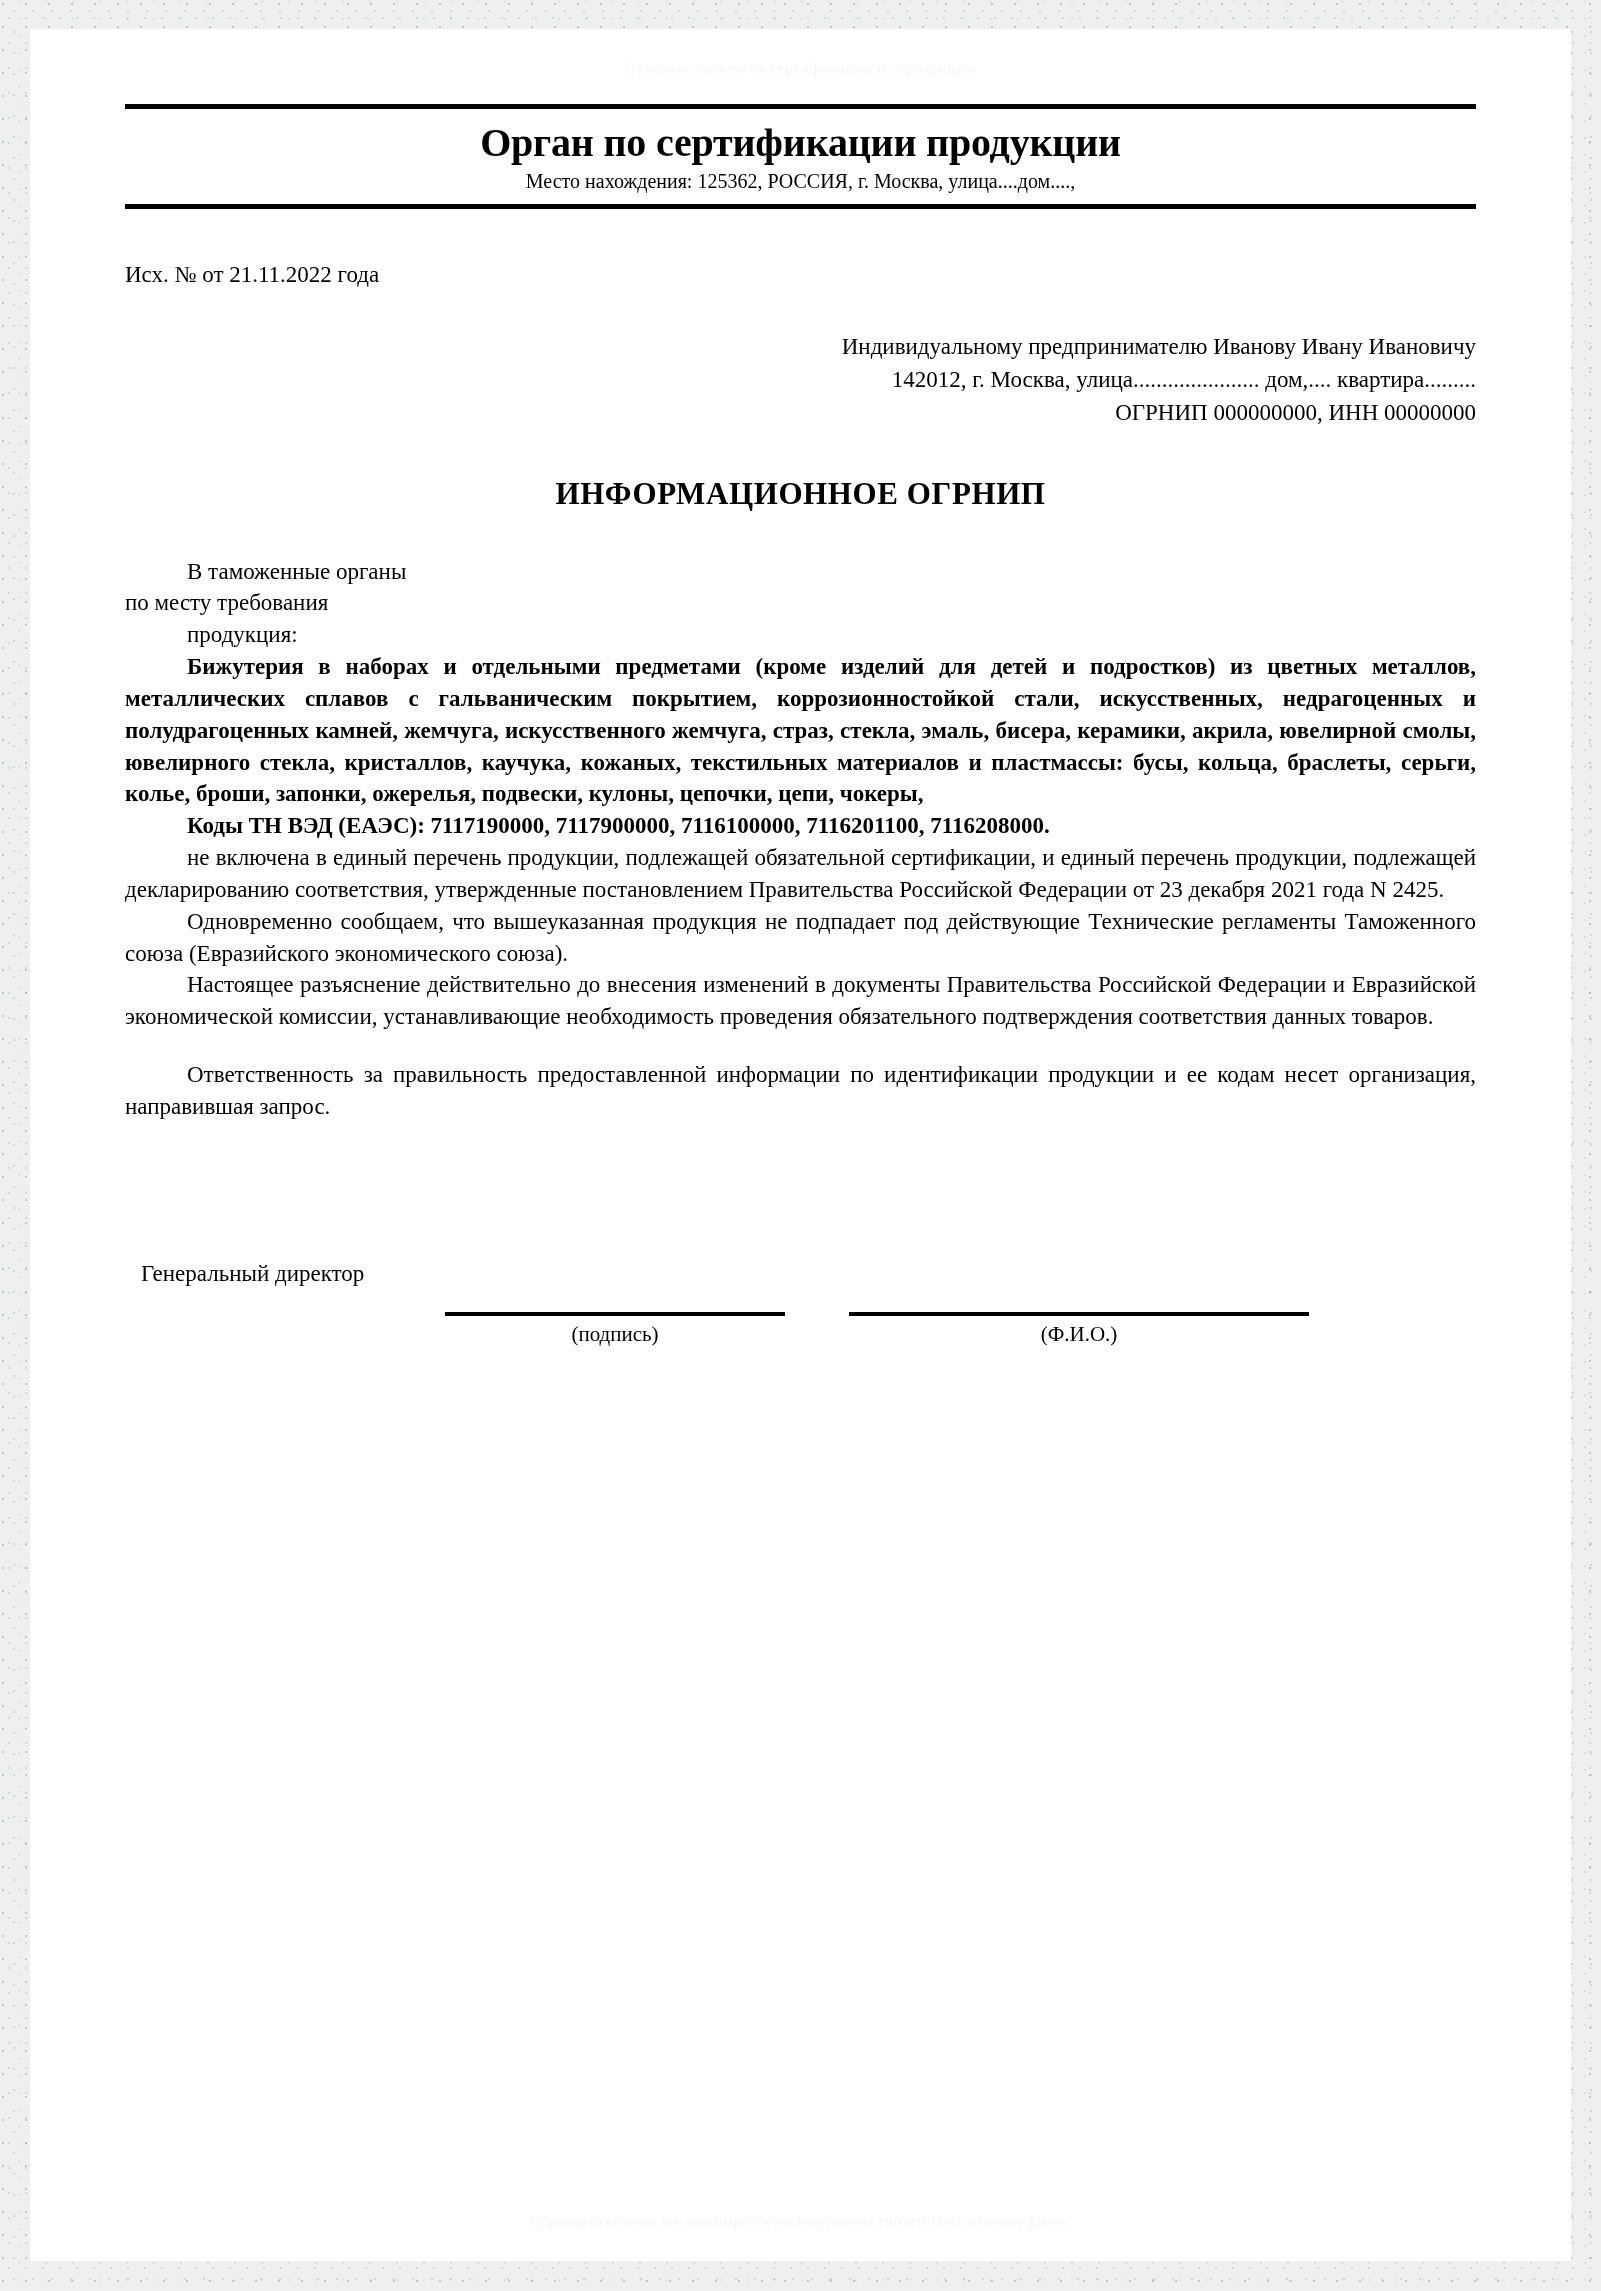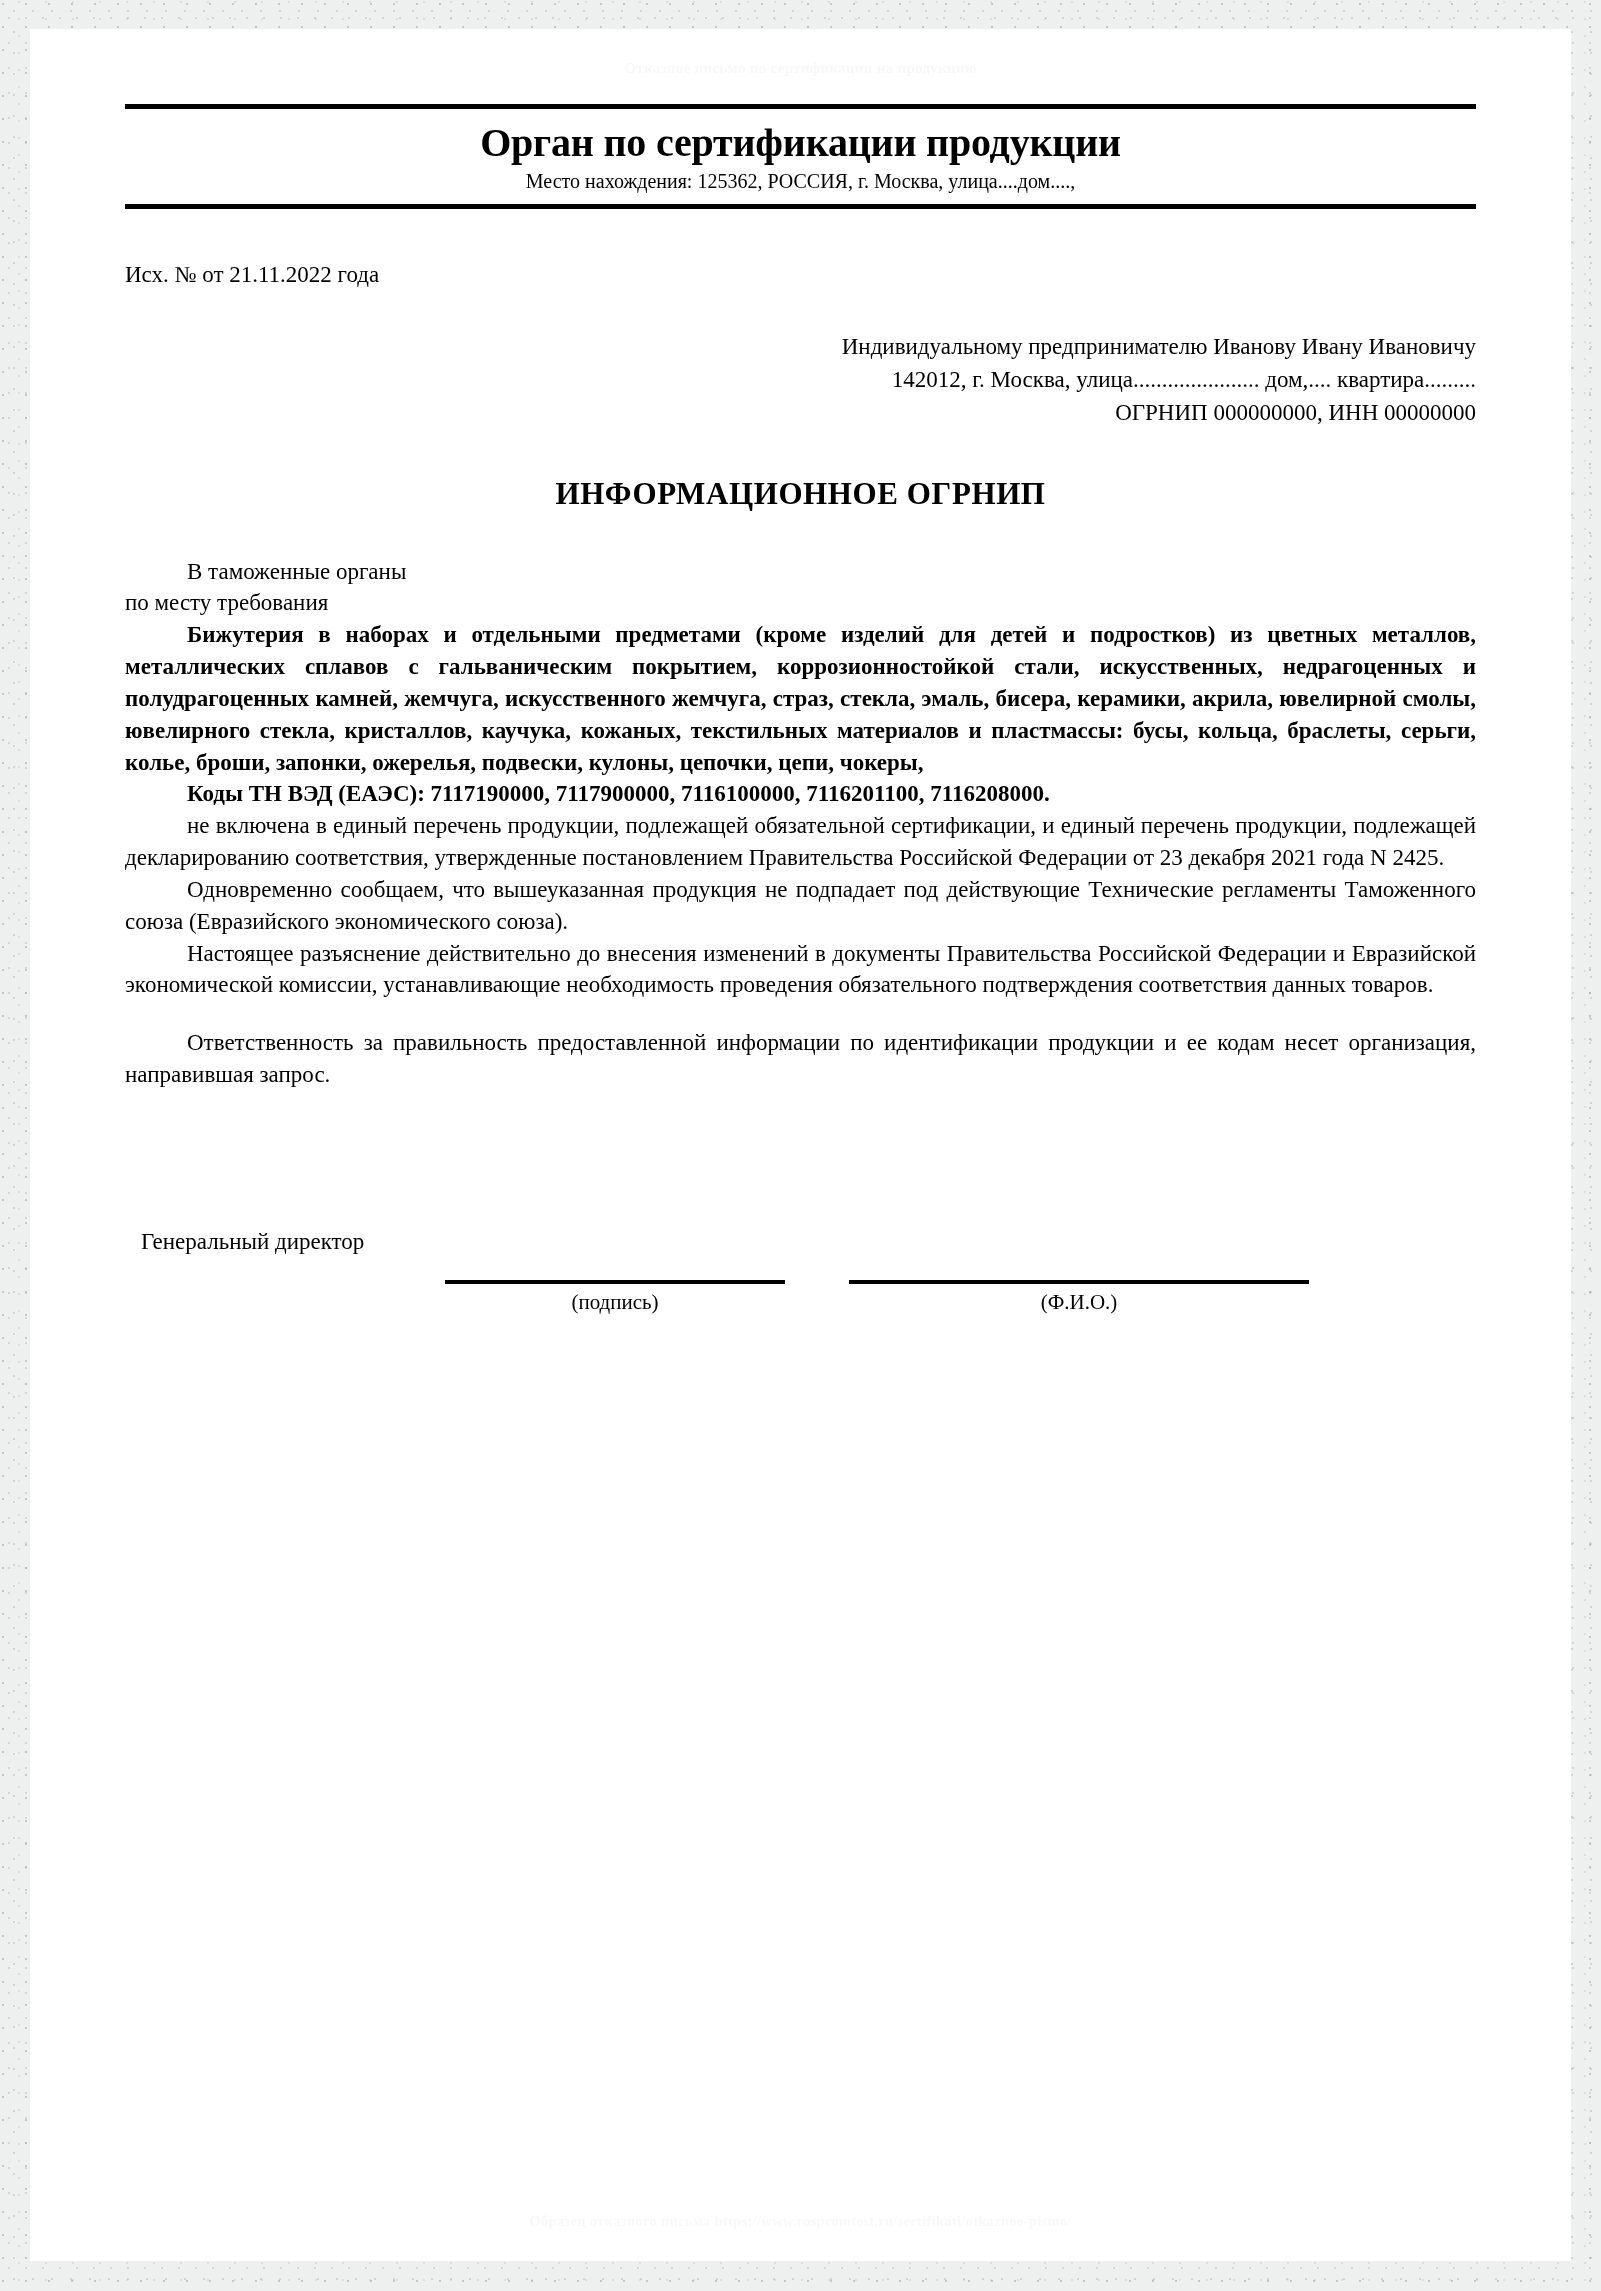--- a/index.html
+++ b/index.html
@@ -185,20 +185,21 @@
       <div>Индивидуальному предпринимателю Иванову Ивану Ивановичу</div>
       <div>142012,  г. Москва, улица...................... дом,.... квартира.........</div>
       <div>ОГРНИП 000000000, ИНН 00000000</div>
     </div>
 
     <div class="doc-title">ИНФОРМАЦИОННОЕ ОГРНИП</div>
 
     <div class="body-block">
       <p class="p-indent nojust">В таможенные органы</p>
       <p class="p-plain nojust">по месту требования</p>
+      <p class="p-indent nojust">продукция:</p>
       <p class="p-indent bold">Бижутерия в наборах и отдельными предметами (кроме изделий для детей и подростков) из цветных металлов, металлических сплавов с гальваническим покрытием, коррозионностойкой стали, искусственных, недрагоценных и полудрагоценных камней, жемчуга, искусственного жемчуга, страз, стекла, эмаль, бисера, керамики, акрила, ювелирной смолы, ювелирного стекла, кристаллов, каучука, кожаных, текстильных материалов и пластмассы: бусы, кольца, браслеты, серьги, колье, броши, запонки, ожерелья, подвески, кулоны, цепочки, цепи, чокеры,</p>
       <p class="p-indent bold nojust">Коды ТН ВЭД (ЕАЭС): 7117190000, 7117900000, 7116100000, 7116201100, 7116208000.</p>
       <p class="p-indent">не включена в единый перечень продукции, подлежащей обязательной сертификации, и единый перечень продукции, подлежащей декларированию соответствия, утвержденные постановлением Правительства Российской Федерации от 23 декабря 2021 года N 2425.</p>
       <p class="p-indent">Одновременно сообщаем, что вышеуказанная продукция не подпадает под действующие Технические регламенты Таможенного союза (Евразийского экономического союза).</p>
       <p class="p-indent">Настоящее разъяснение действительно до внесения изменений в документы Правительства Российской Федерации и Евразийской экономической комиссии, устанавливающие необходимость проведения обязательного подтверждения соответствия данных товаров.</p>
       <p class="p-indent gap-sm">Ответственность за правильность предоставленной информации по идентификации продукции и ее кодам несет организация, направившая запрос.</p>
     </div>
 
     <div class="signature-zone">
       <div class="sign-role">Генеральный директор</div>

